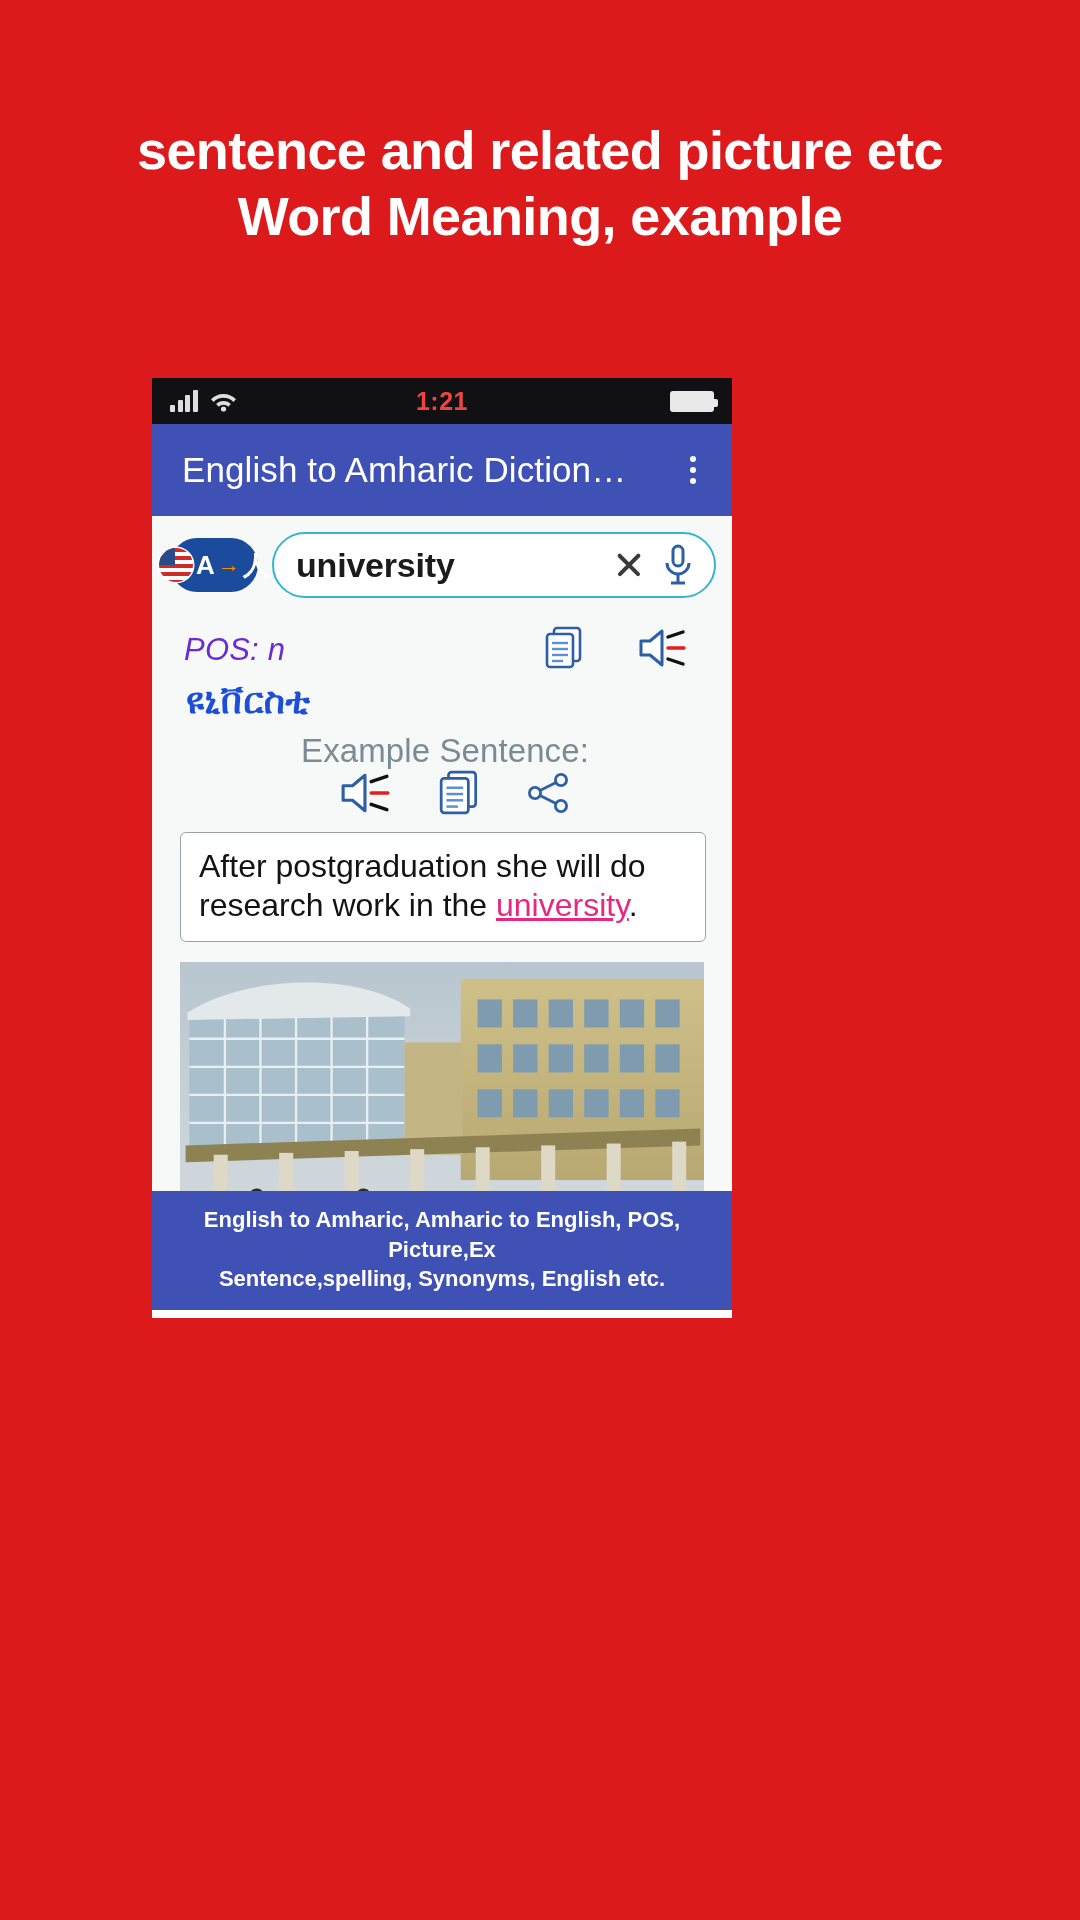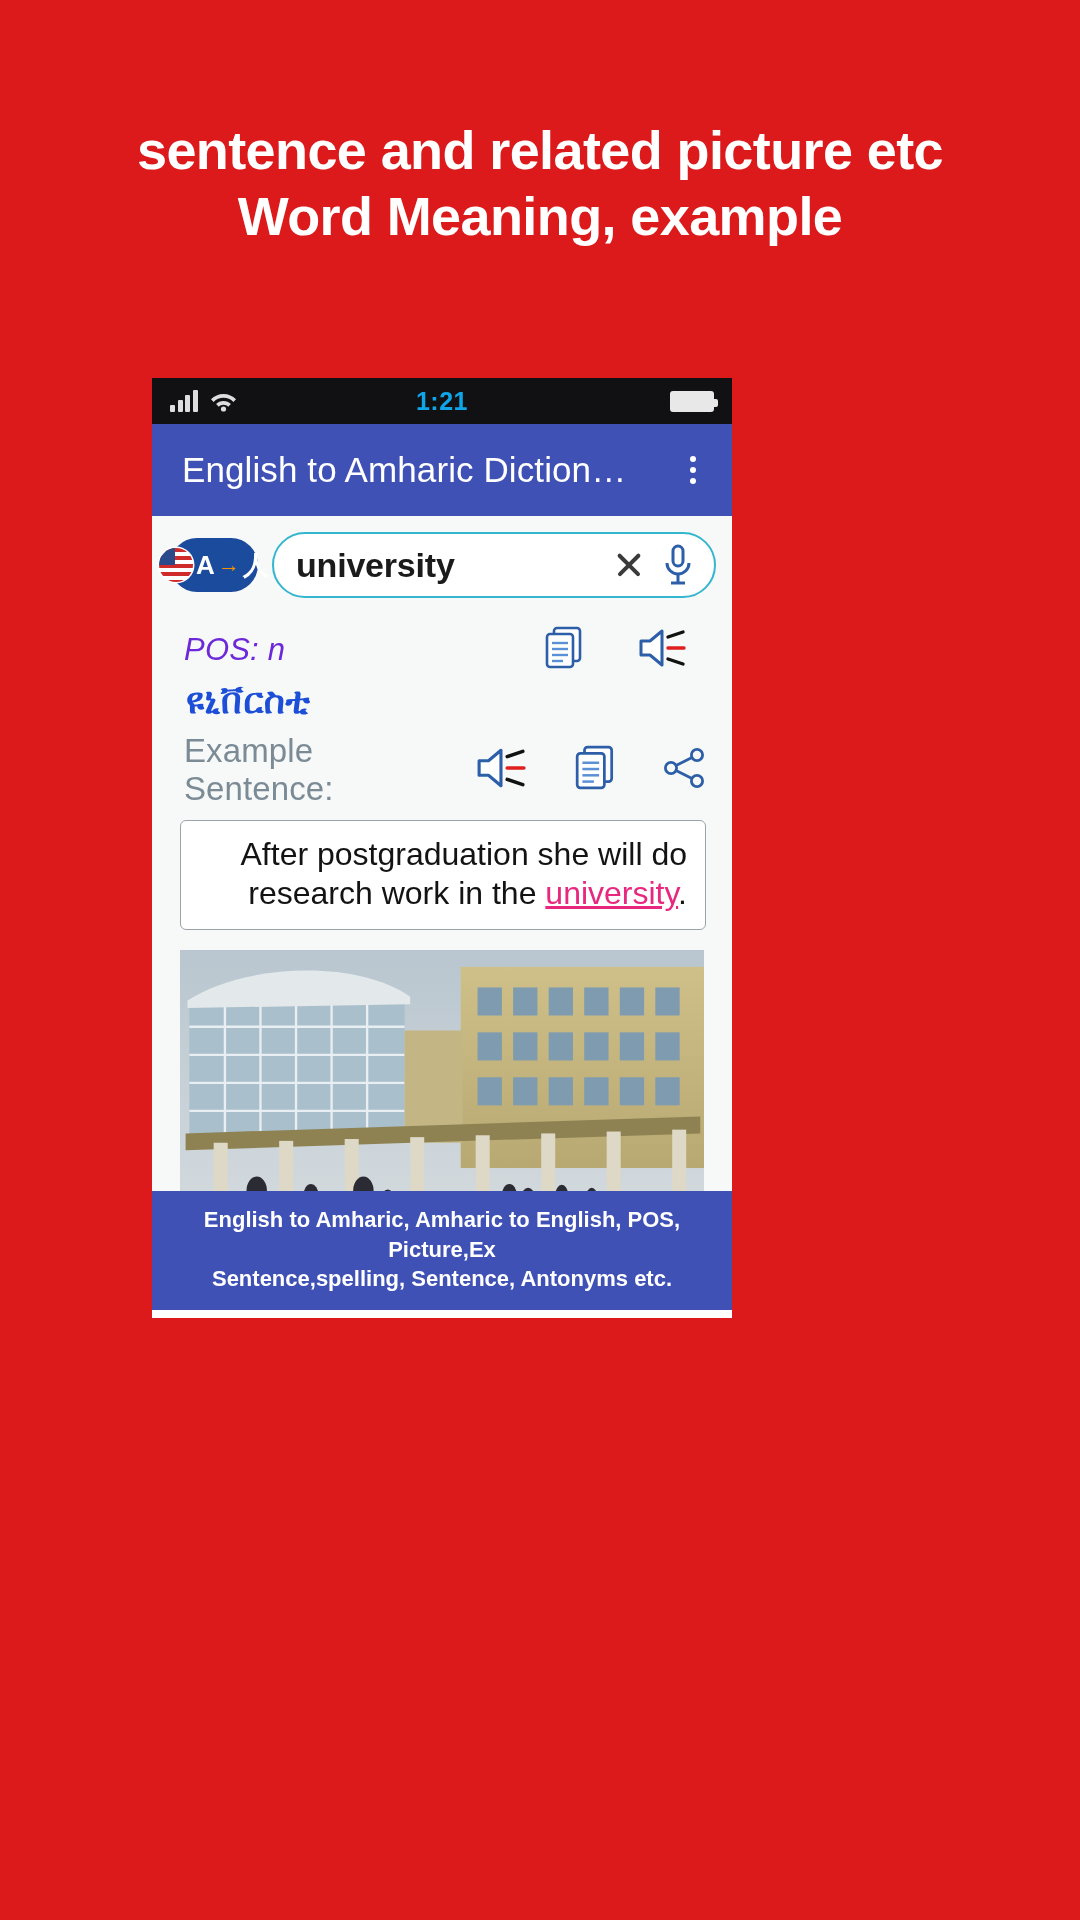--- a/index.html
+++ b/index.html
@@ -40,21 +40,21 @@
   .bars{display:flex;align-items:flex-end;gap:2.5px;height:22px;}
   .bars i{display:block;width:5px;background:#dedede;border-radius:1px;}
   .bars i:nth-child(1){height:7px;}
   .bars i:nth-child(2){height:12px;}
   .bars i:nth-child(3){height:17px;}
   .bars i:nth-child(4){height:22px;}
   .wifi{position:relative;width:27px;height:22px;}
   .wifi svg{display:block;}
   .sb-time{
     position:absolute;left:0;right:0;text-align:center;
-    font-size:25px;font-weight:bold;color:#0ea5e9;
+    font-size:25px;font-weight:bold;color:#ef4444;
     letter-spacing:0.5px;pointer-events:none;
   }
   .sb-right{margin-left:auto;display:flex;align-items:center;}
   .battery{
     width:44px;height:21px;border:3px solid #e8e8e8;border-radius:3px;
     position:relative;box-sizing:border-box;background:#e8e8e8;
   }
   .battery:after{
     content:"";position:absolute;right:-7px;top:5px;
     width:4px;height:8px;background:#e8e8e8;border-radius:0 2px 2px 0;
@@ -121,28 +121,28 @@
   .row{display:flex;align-items:center;}
   .pos-row{padding:10px 4px 2px 10px;}
   .pos-text{font-size:31px;color:#6d28d9;letter-spacing:0.2px;font-style:italic;}
   .pos-icons{margin-left:auto;display:flex;align-items:center;gap:52px;padding-right:18px;}
 
   .amharic{
     font-size:36px;font-weight:bold;color:#1d4ed8;
     padding:4px 0 8px 12px;letter-spacing:0.5px;
   }
 
-  .ex-row{padding:2px 4px 8px 10px;}
+  .ex-row{padding:2px 4px 8px 10px;flex-direction:column;}
   .ex-label{font-size:33px;color:#7b8b96;letter-spacing:0.1px;}
   .ex-icons{display:flex;align-items:center;gap:46px;margin-left:20px;}
 
   .sentbox{
     border:1.5px solid #9aa3a8;border-radius:6px;background:#ffffff;
     margin:4px 4px 0 6px;padding:14px 18px 16px 18px;
-    font-size:32px;line-height:1.22;color:#131313;text-align:right;
+    font-size:32px;line-height:1.22;color:#131313;
   }
   .hl{color:#e8277e;text-decoration:underline;font-weight:normal;}
 
   
   .picwrap{
     margin:20px 6px 0 6px;height:322px;overflow:hidden;position:relative;
     background:#cfd3c7;
   }
   .defline{
     margin:2px 6px 0 6px;color:#2b3a8f;font-weight:bold;font-size:30px;
@@ -385,15 +385,15 @@
         <ellipse cx="500" cy="302" rx="22" ry="12" fill="#4e6e2c"></ellipse>
         <ellipse cx="545" cy="296" rx="18" ry="10" fill="#4e6e2c"></ellipse>
       </svg>
     </div>
 
     <div class="defline">Definition: the buildings of a university</div>
   </div>
 
   <div class="footer">
     <div>English to Amharic, Amharic to English, POS, Picture,Ex</div>
-    <div>Sentence,spelling, Sentence, Antonyms etc.</div>
+    <div>Sentence,spelling, Synonyms, English etc.</div>
   </div>
 </div>
 
 </body></html>

